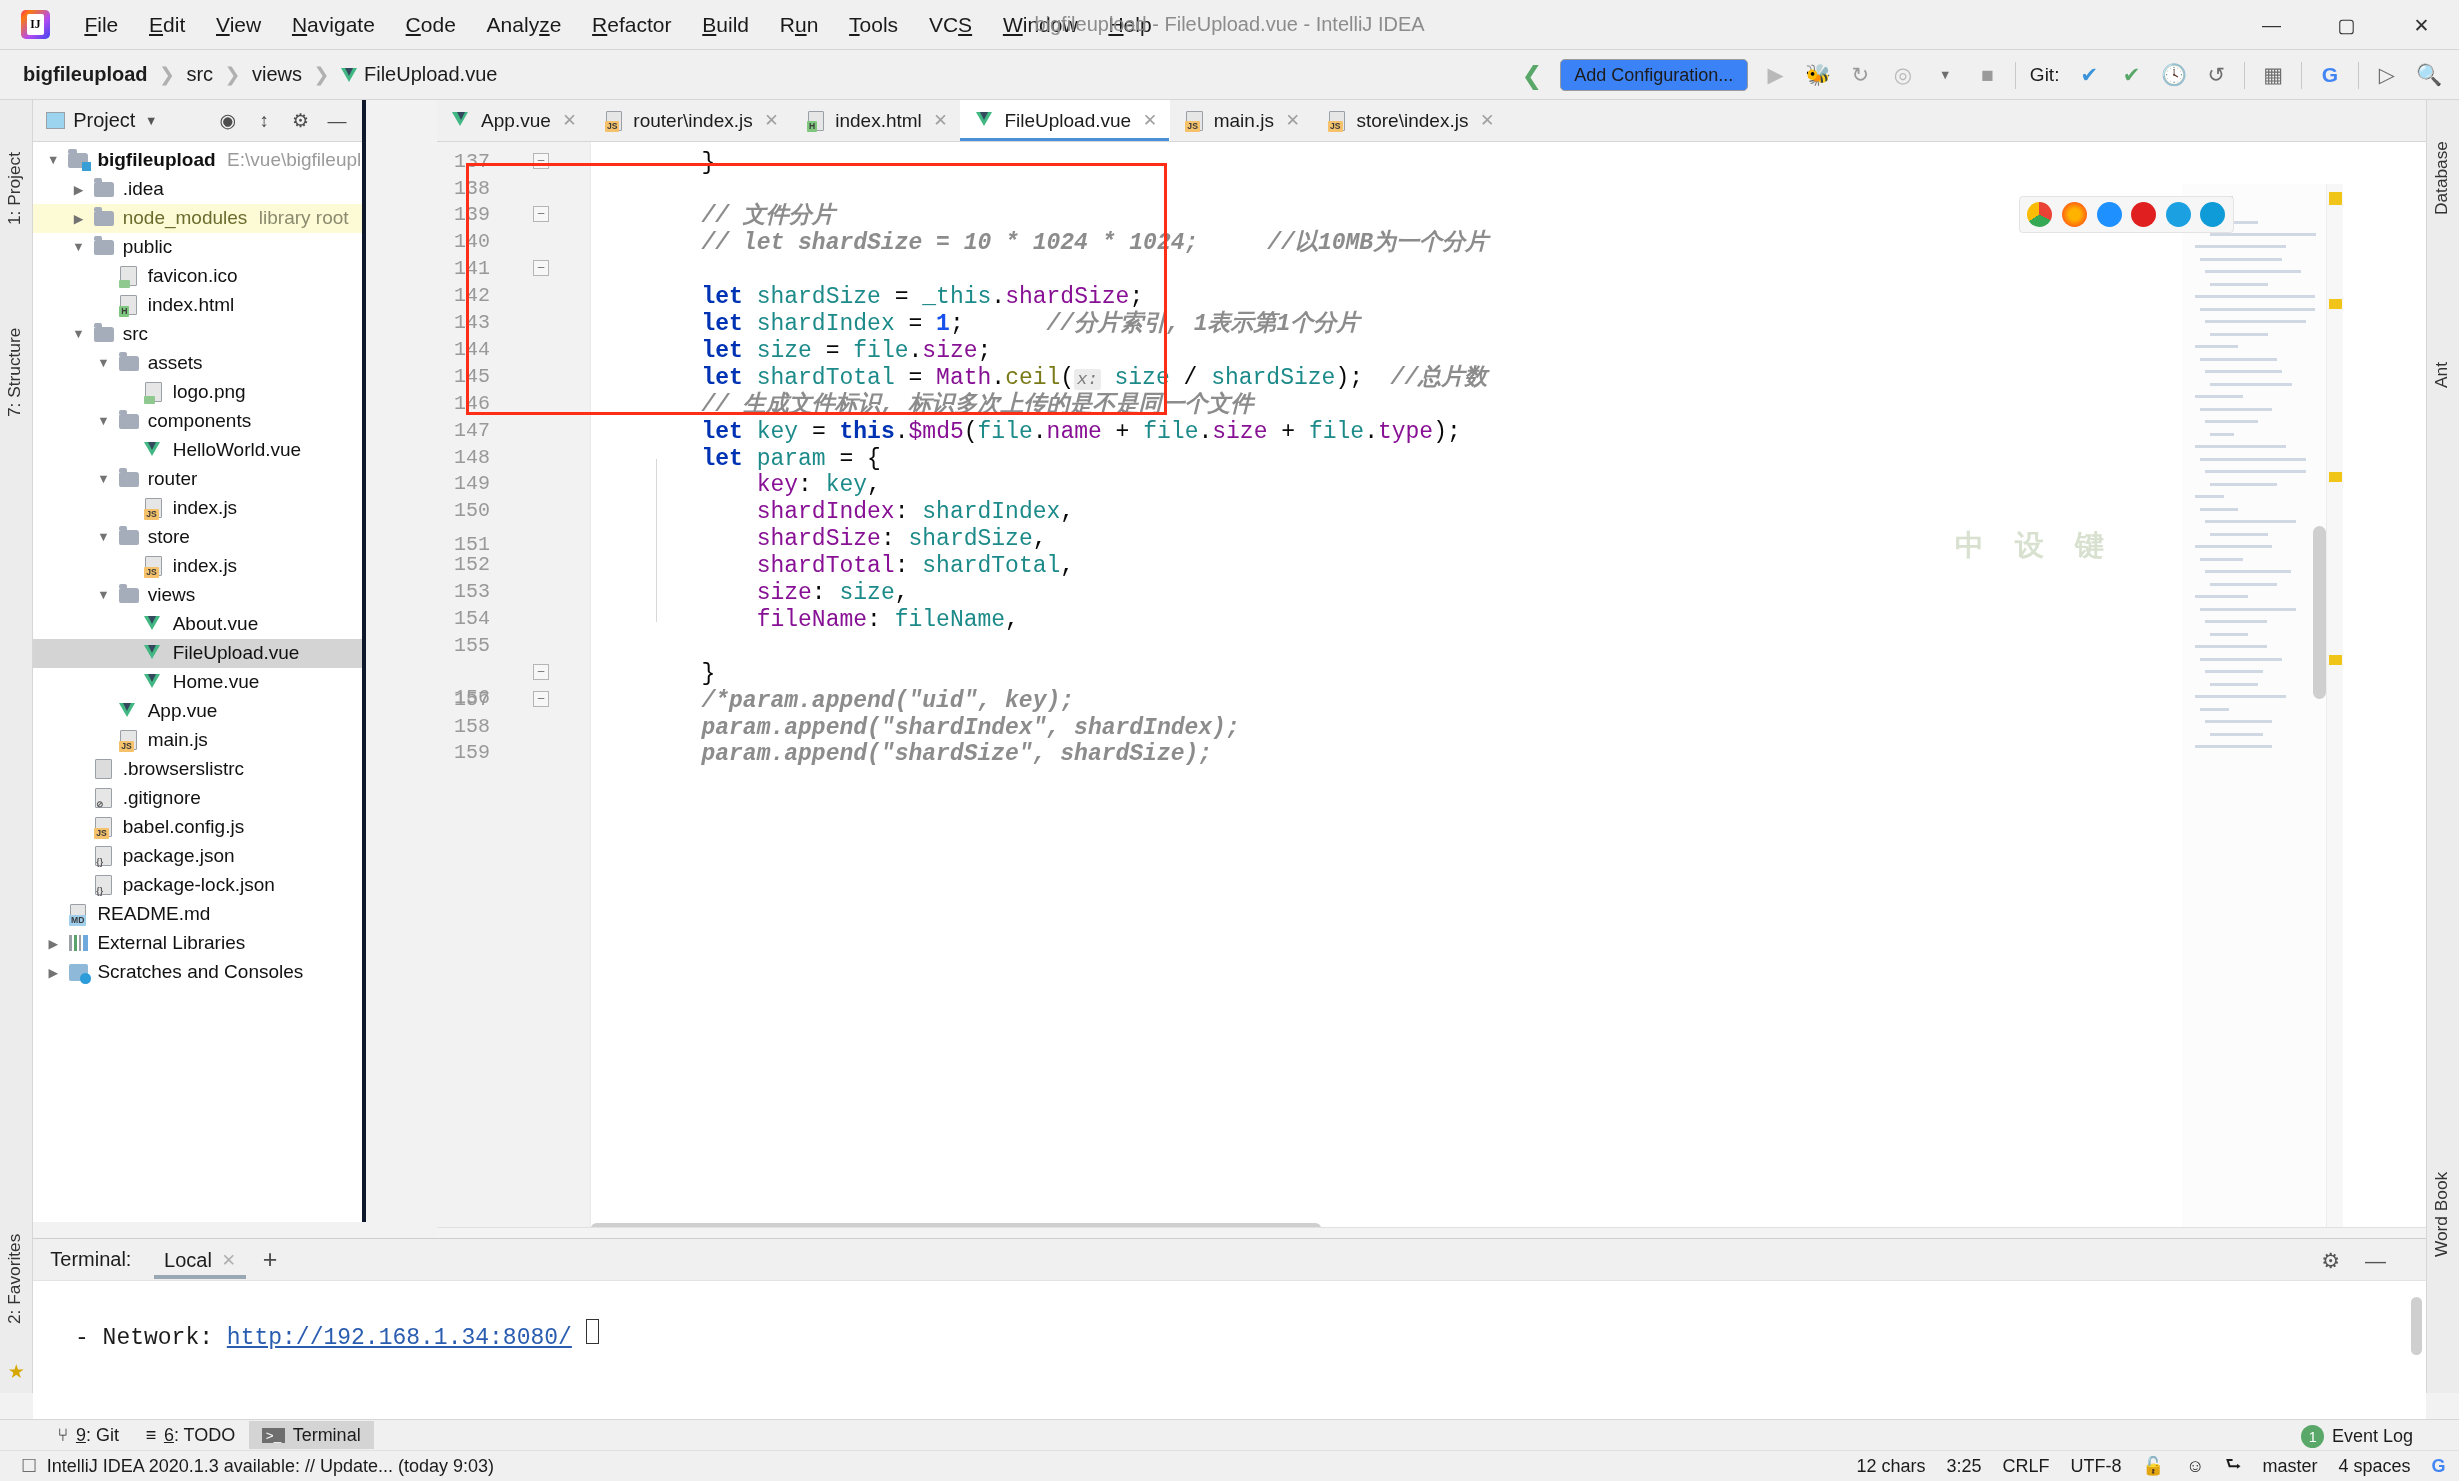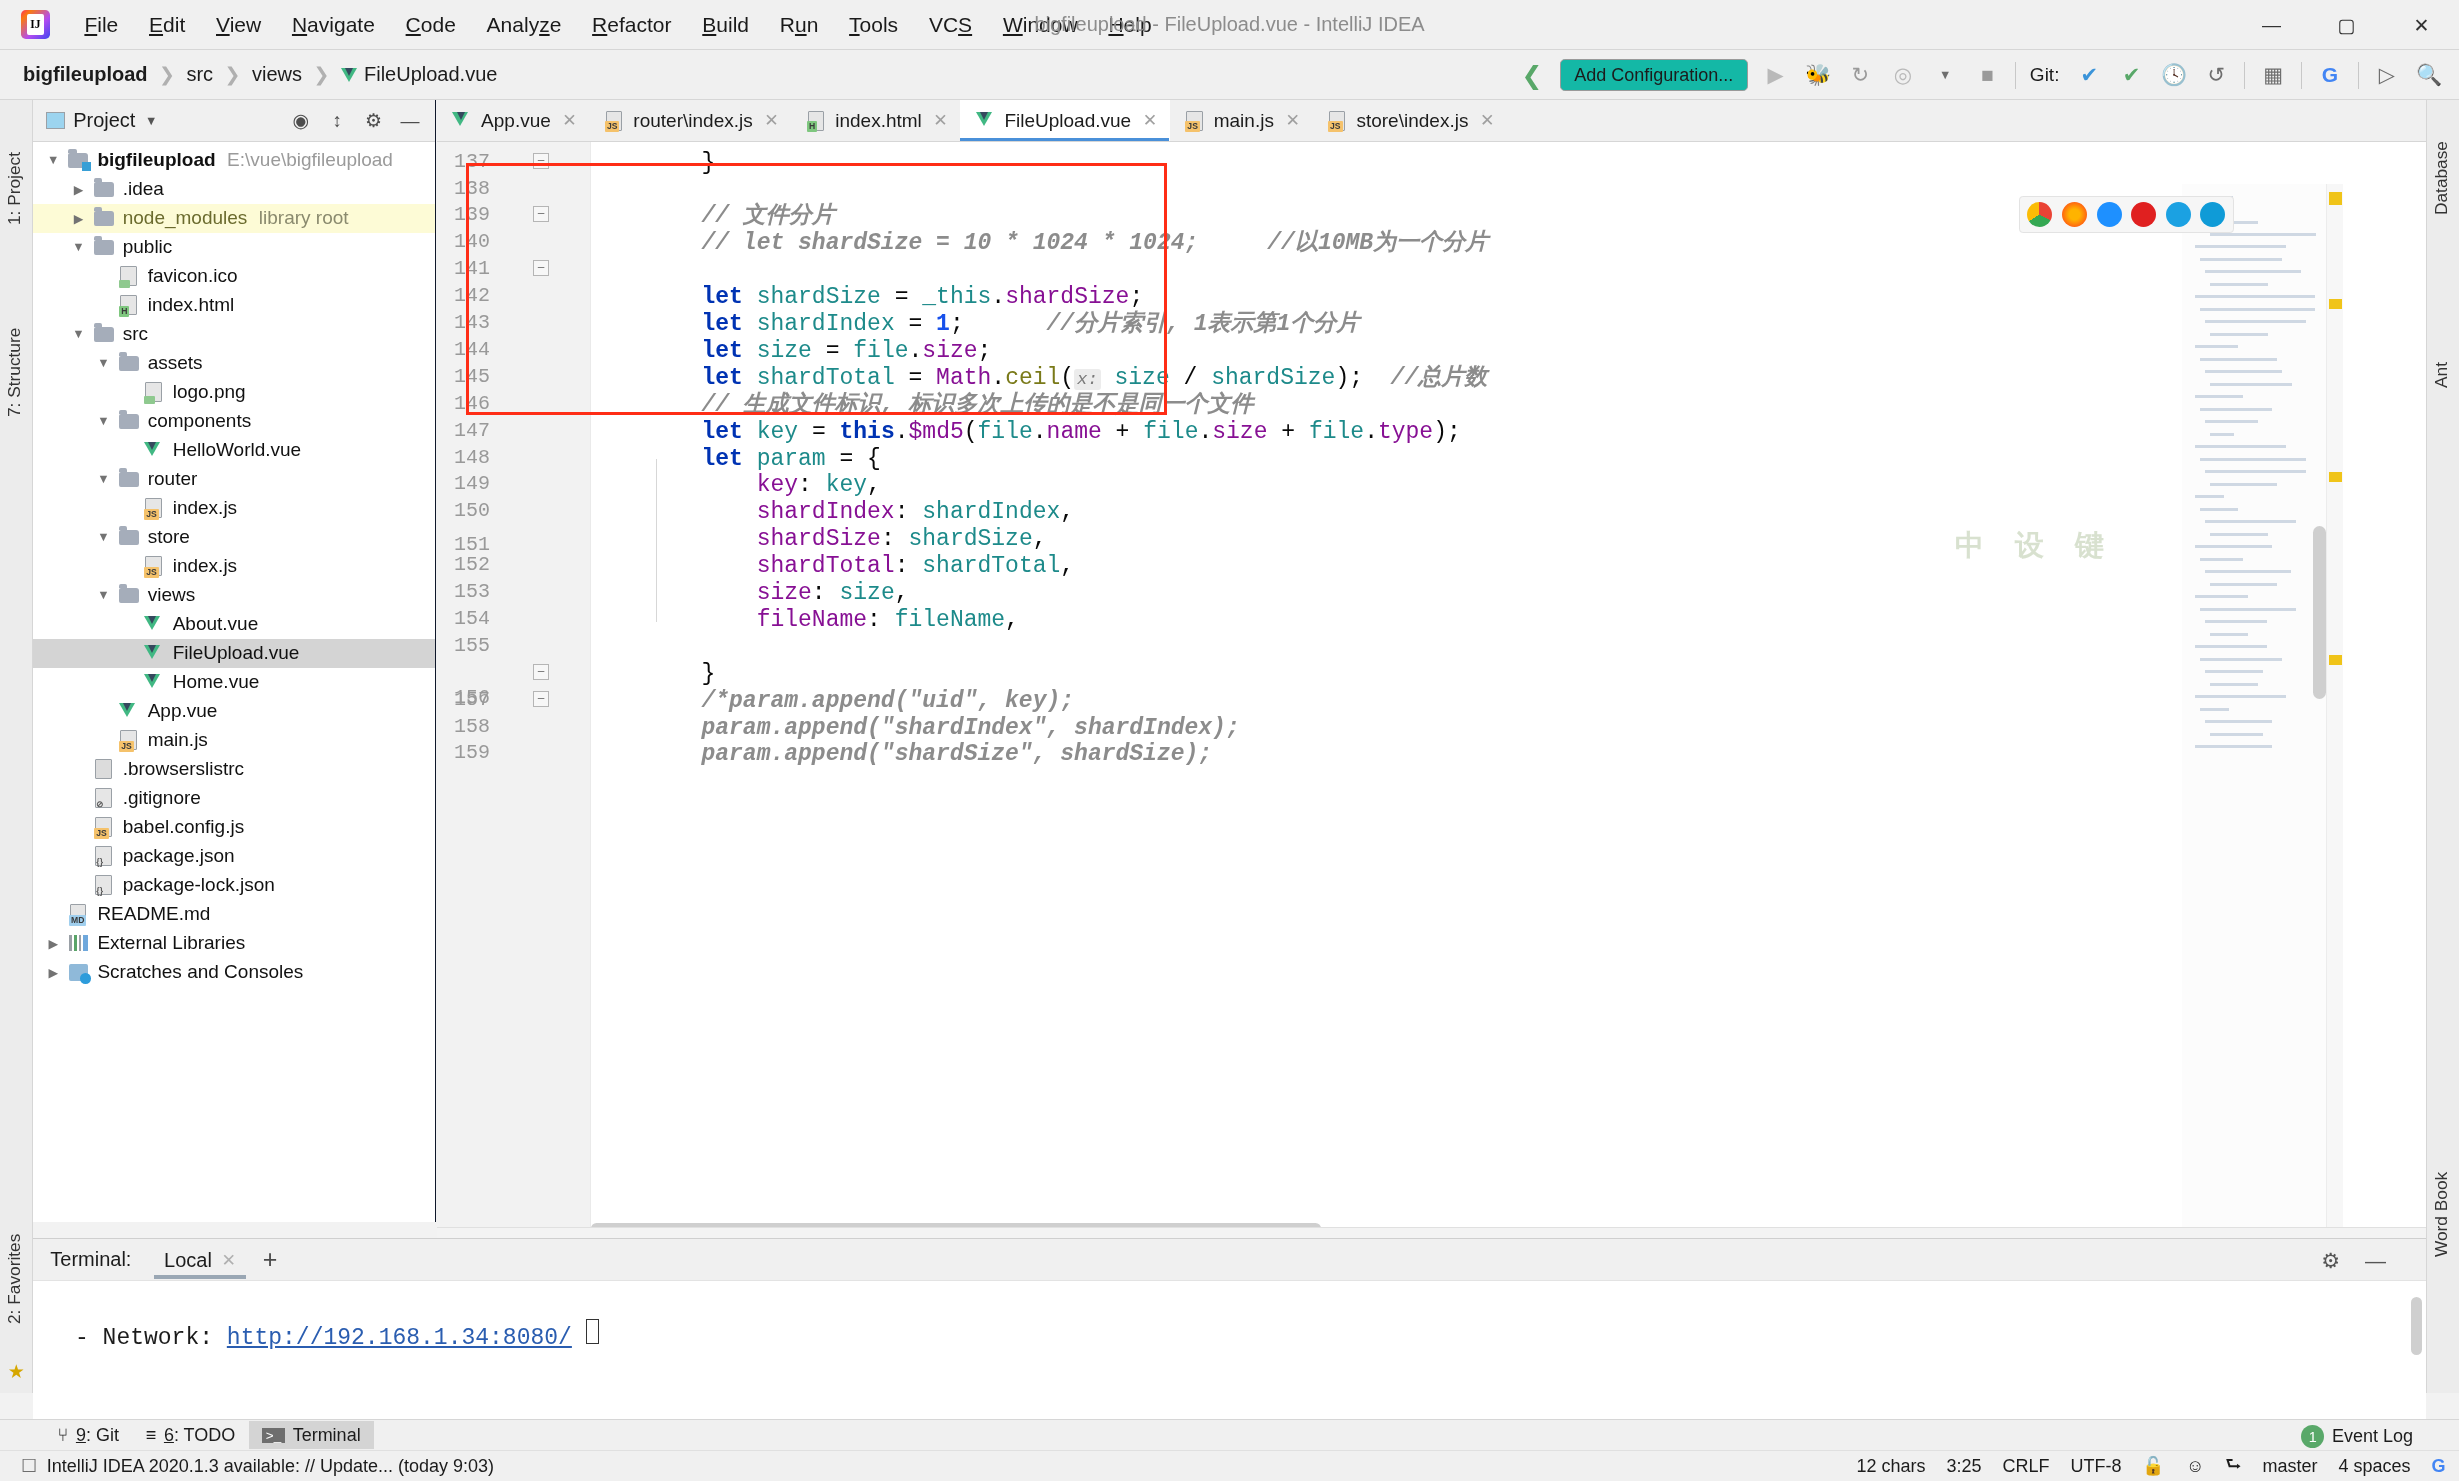--- a/index.html
+++ b/index.html
@@ -68,40 +68,40 @@
     content:""; position:absolute; left:4.3px; top:0; width:0;height:0;
     border-left:4.3px solid transparent;border-right:4.3px solid transparent;border-top:8.6px solid #35495e;
   }
   .toolbar-right {
     position: absolute; right: 15.4px; top: 0; height: 50px;
     display: flex; align-items: center; gap: 13.4px;
   }
   .tb-ico { width: 29px; height: 29px; display: flex; align-items:center; justify-content:center;
             font-size: 21px; color: #6e6e6e; }
   .addconfig {
-    border: 1px solid #9a9a9a; border-radius: 4.8px; background: #14b8a6;
+    border: 1px solid #9a9a9a; border-radius: 4.8px; background: #3b82f6;
     font-size: 18px; padding: 4.8px 13.4px; color: #1c1c1c; white-space: nowrap;
   }
   .tb-sep { width:1px; height: 27px; background:#c8c8c8; }
   .git-label { font-size: 19px; color: #1c1c1c; margin-right: 1.9px; }
 
   
   .leftstripe {
     position: absolute; left: 0; top: 100px; width: 33px; bottom: 88px;
     background: #ececec; border-right: 1px solid #d6d6d6;
   }
   .rightstripe {
     position: absolute; right: 0; top: 100px; width: 33px; bottom: 88px;
     background: #ececec; border-left: 1px solid #d6d6d6;
   }
 
   
   .projpanel {
-    position: absolute; left: 33px; top: 100px; width: 403px; bottom: 259px;
-    background: #fff; border-right: 1px solid #0f172a;
+    position: absolute; left: 33px; top: 100px; width: 333px; bottom: 259px;
+    background: #fff; border-right: 4px solid #0f172a;
   }
   .proj-head {
     height: 42px; background: #f0f0f0; border-bottom: 1px solid #d6d6d6;
     display: flex; align-items: center; padding: 0 7.7px;
   }
   .proj-ico { width: 19px; height: 16.3px; border: 1.9px solid #9aa0a6; background: #9cd4ef; margin: 0 7.7px 0 5.8px; }
   .proj-title { font-size: 20px; color: #1c1c1c; }
   .proj-caret { margin-left: 9.6px; font-size: 12.5px; color: #555; }
   .proj-actions { margin-left: auto; display: flex; align-items: center; gap: 13.4px; padding-right: 5.8px; }
   .proj-act { font-size: 19px; color: #4d4d4d; width: 23px; text-align:center; }

